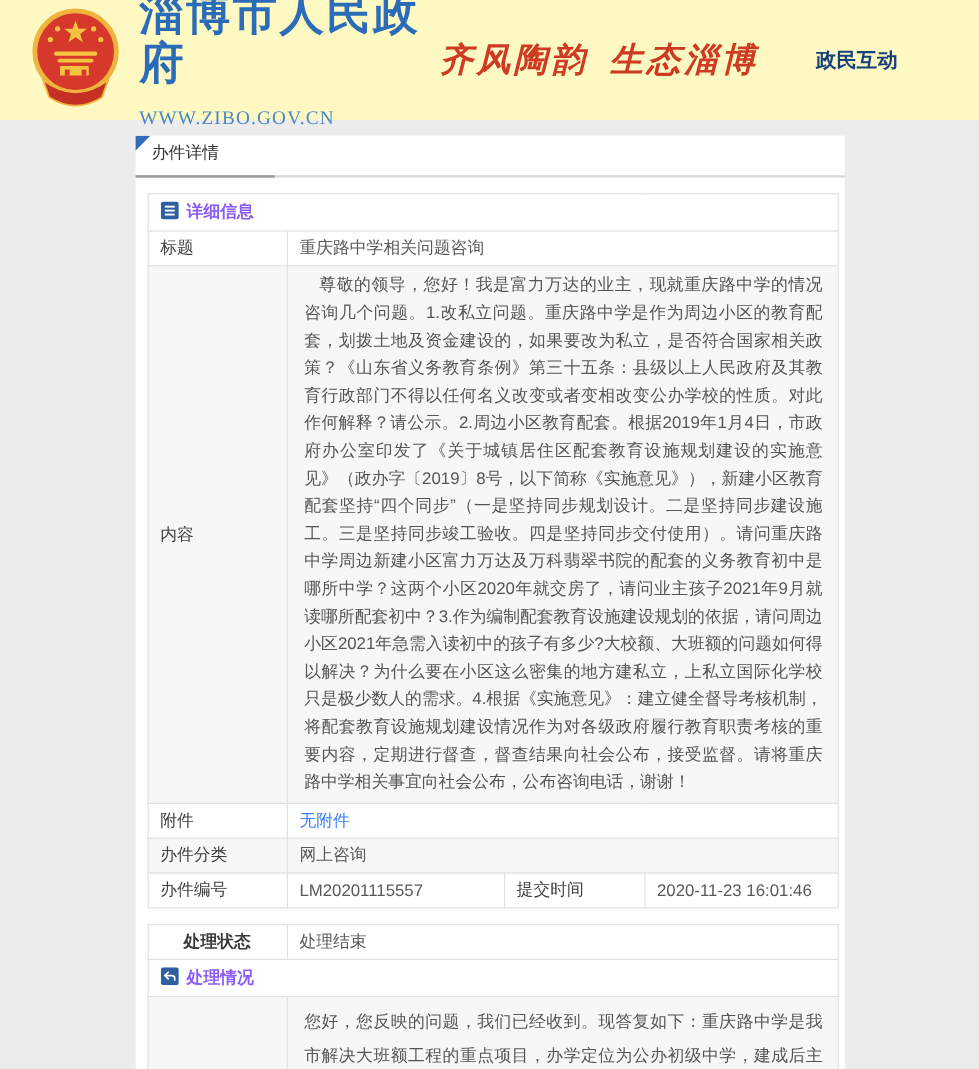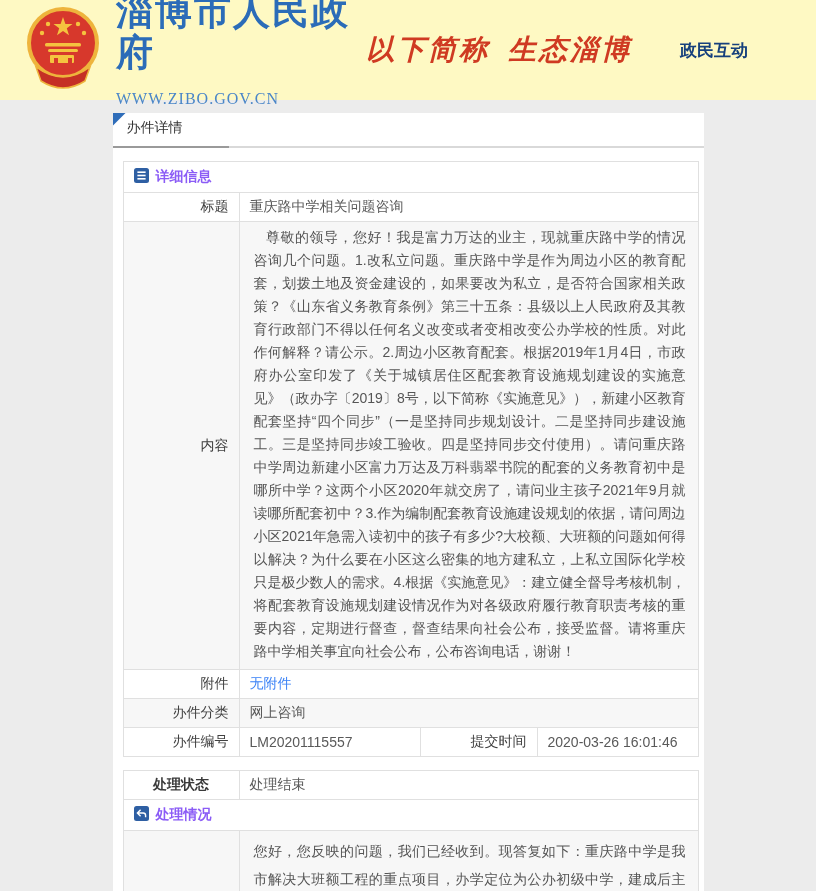--- a/index.html
+++ b/index.html
@@ -62,21 +62,21 @@
     font-size:14px; margin-top:13px; background:#fff;
   }
   table.info, table.info th, table.info td { border:1px solid #e0e0e0; }
   th.sec-head {
     text-align:left; font-size:14px; color:#8b5cf6;
     padding:6px 10px; font-weight:bold; background:#fff; height:28px;
   }
   th.sec-head .ic { vertical-align:-2px; margin-right:7px; }
   td { padding:5px 10px; color:#595959; vertical-align:middle; }
   td.lab { color:#404040; }
-  .t1 td.lab { text-align:right; }
+  .t1 td.lab { text-align:left; }
   .t2 td.lab { text-align:center; font-weight:bold; color:#3a3a3a; }
   tr.stripe td { background:#f7f7f7; }
   td.longtext {
     line-height:23px; text-align:justify; padding:4px 12px 6px 14px;
     text-indent:0.9em; color:#555;
   }
   td.replytext {
     line-height:28px; text-align:justify; padding:6px 12px 6px 14px;
     color:#555;
   }
@@ -98,21 +98,21 @@
     <rect x="26" y="50" width="24" height="8" rx="1" fill="#f5c33f"></rect>
     <rect x="30" y="53" width="4" height="5" fill="#d7382c"></rect>
     <rect x="44" y="53" width="4" height="5" fill="#d7382c"></rect>
     <path d="M12 62 Q39 82 66 62 L61 76 Q39 90 17 76 Z" fill="#c53025" stroke="#eeb43c" stroke-width="1.5"></path>
   </svg>
   <div class="brand">
     <div class="site-name">淄博市人民政府</div>
     <div class="site-url">WWW.ZIBO.GOV.CN</div>
   </div>
   <div class="slogan">
-    <span>以下简称</span><span class="gap"></span><span>生态淄博</span>
+    <span>齐风陶韵</span><span class="gap"></span><span>生态淄博</span>
   </div>
   <div class="top-nav">政民互动</div>
 </div>
 
 <div class="page-area">
   <div class="card">
     <div class="corner"></div>
 
     <div class="tabbar">
       <span class="tab">办件详情</span>
@@ -149,21 +149,21 @@
         <td colspan="3" class="muted">无附件</td>
       </tr>
       <tr class="stripe">
         <td class="lab">办件分类</td>
         <td colspan="3">网上咨询</td>
       </tr>
       <tr>
         <td class="lab">办件编号</td>
         <td>LM20201115557</td>
         <td class="lab">提交时间</td>
-        <td>2020-03-26 16:01:46</td>
+        <td>2020-11-23 16:01:46</td>
       </tr>
     </tbody>
       </table>
 
     <table class="info t2">
       <colgroup>
           <col style="width:116px">
           <col style="width:181px">
           <col style="width:117px">
           <col style="width:161px">

